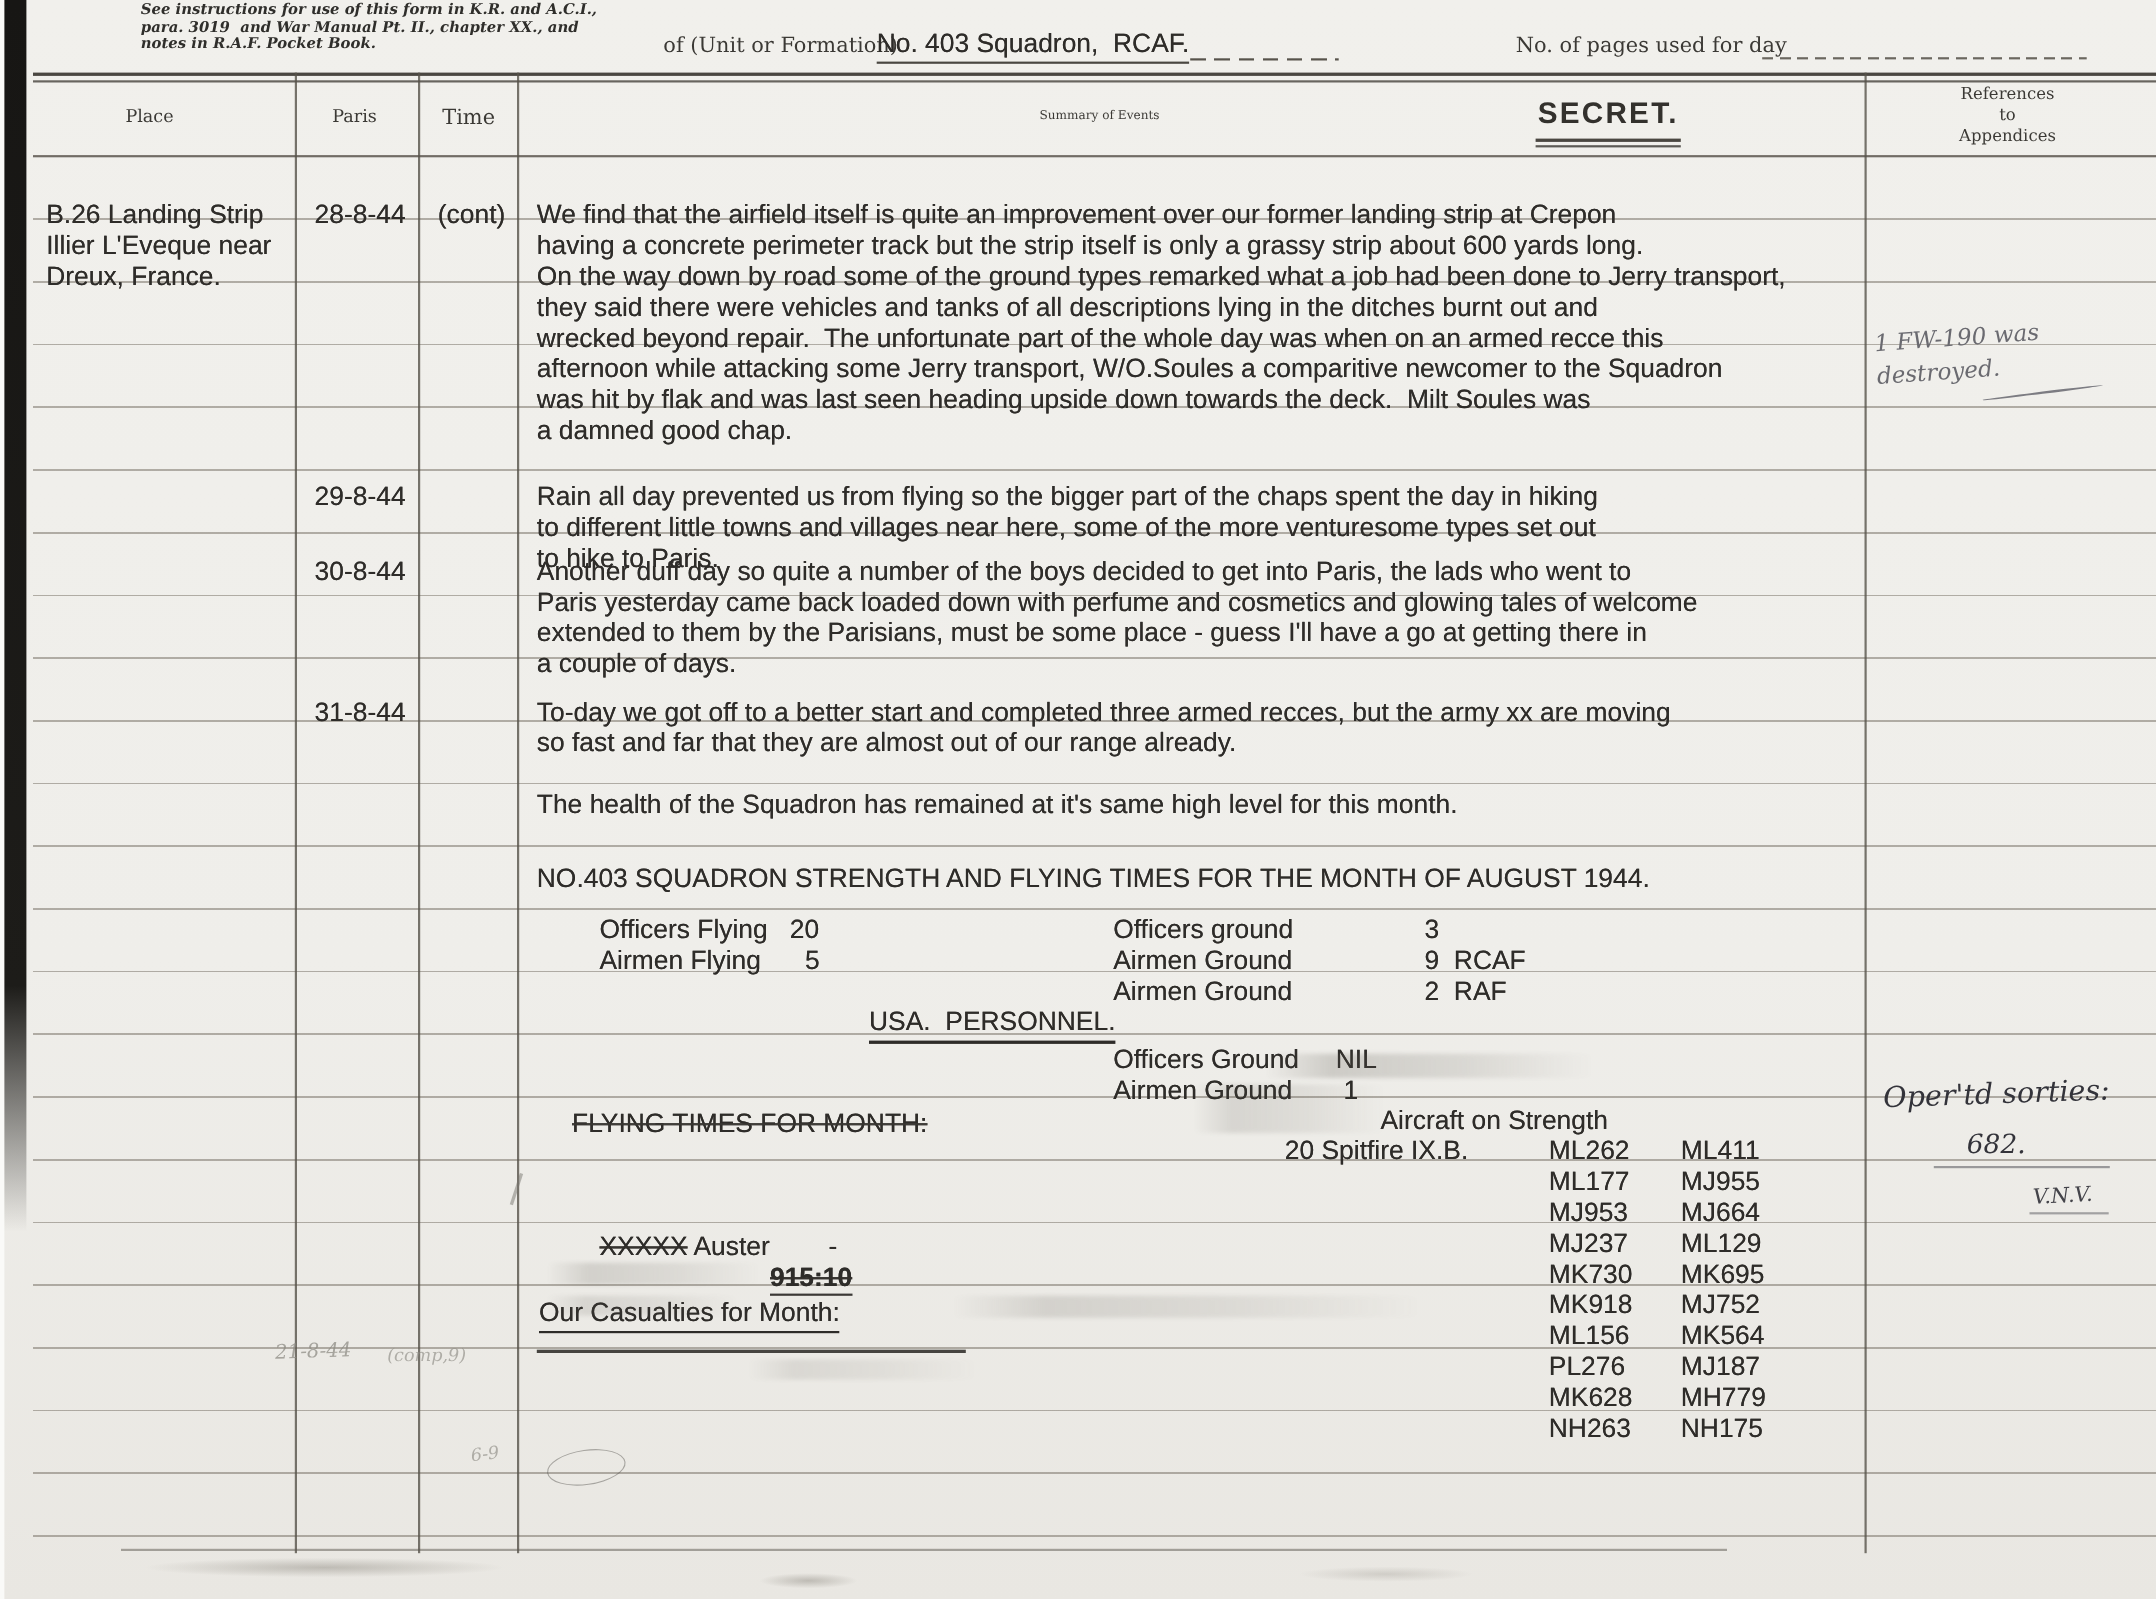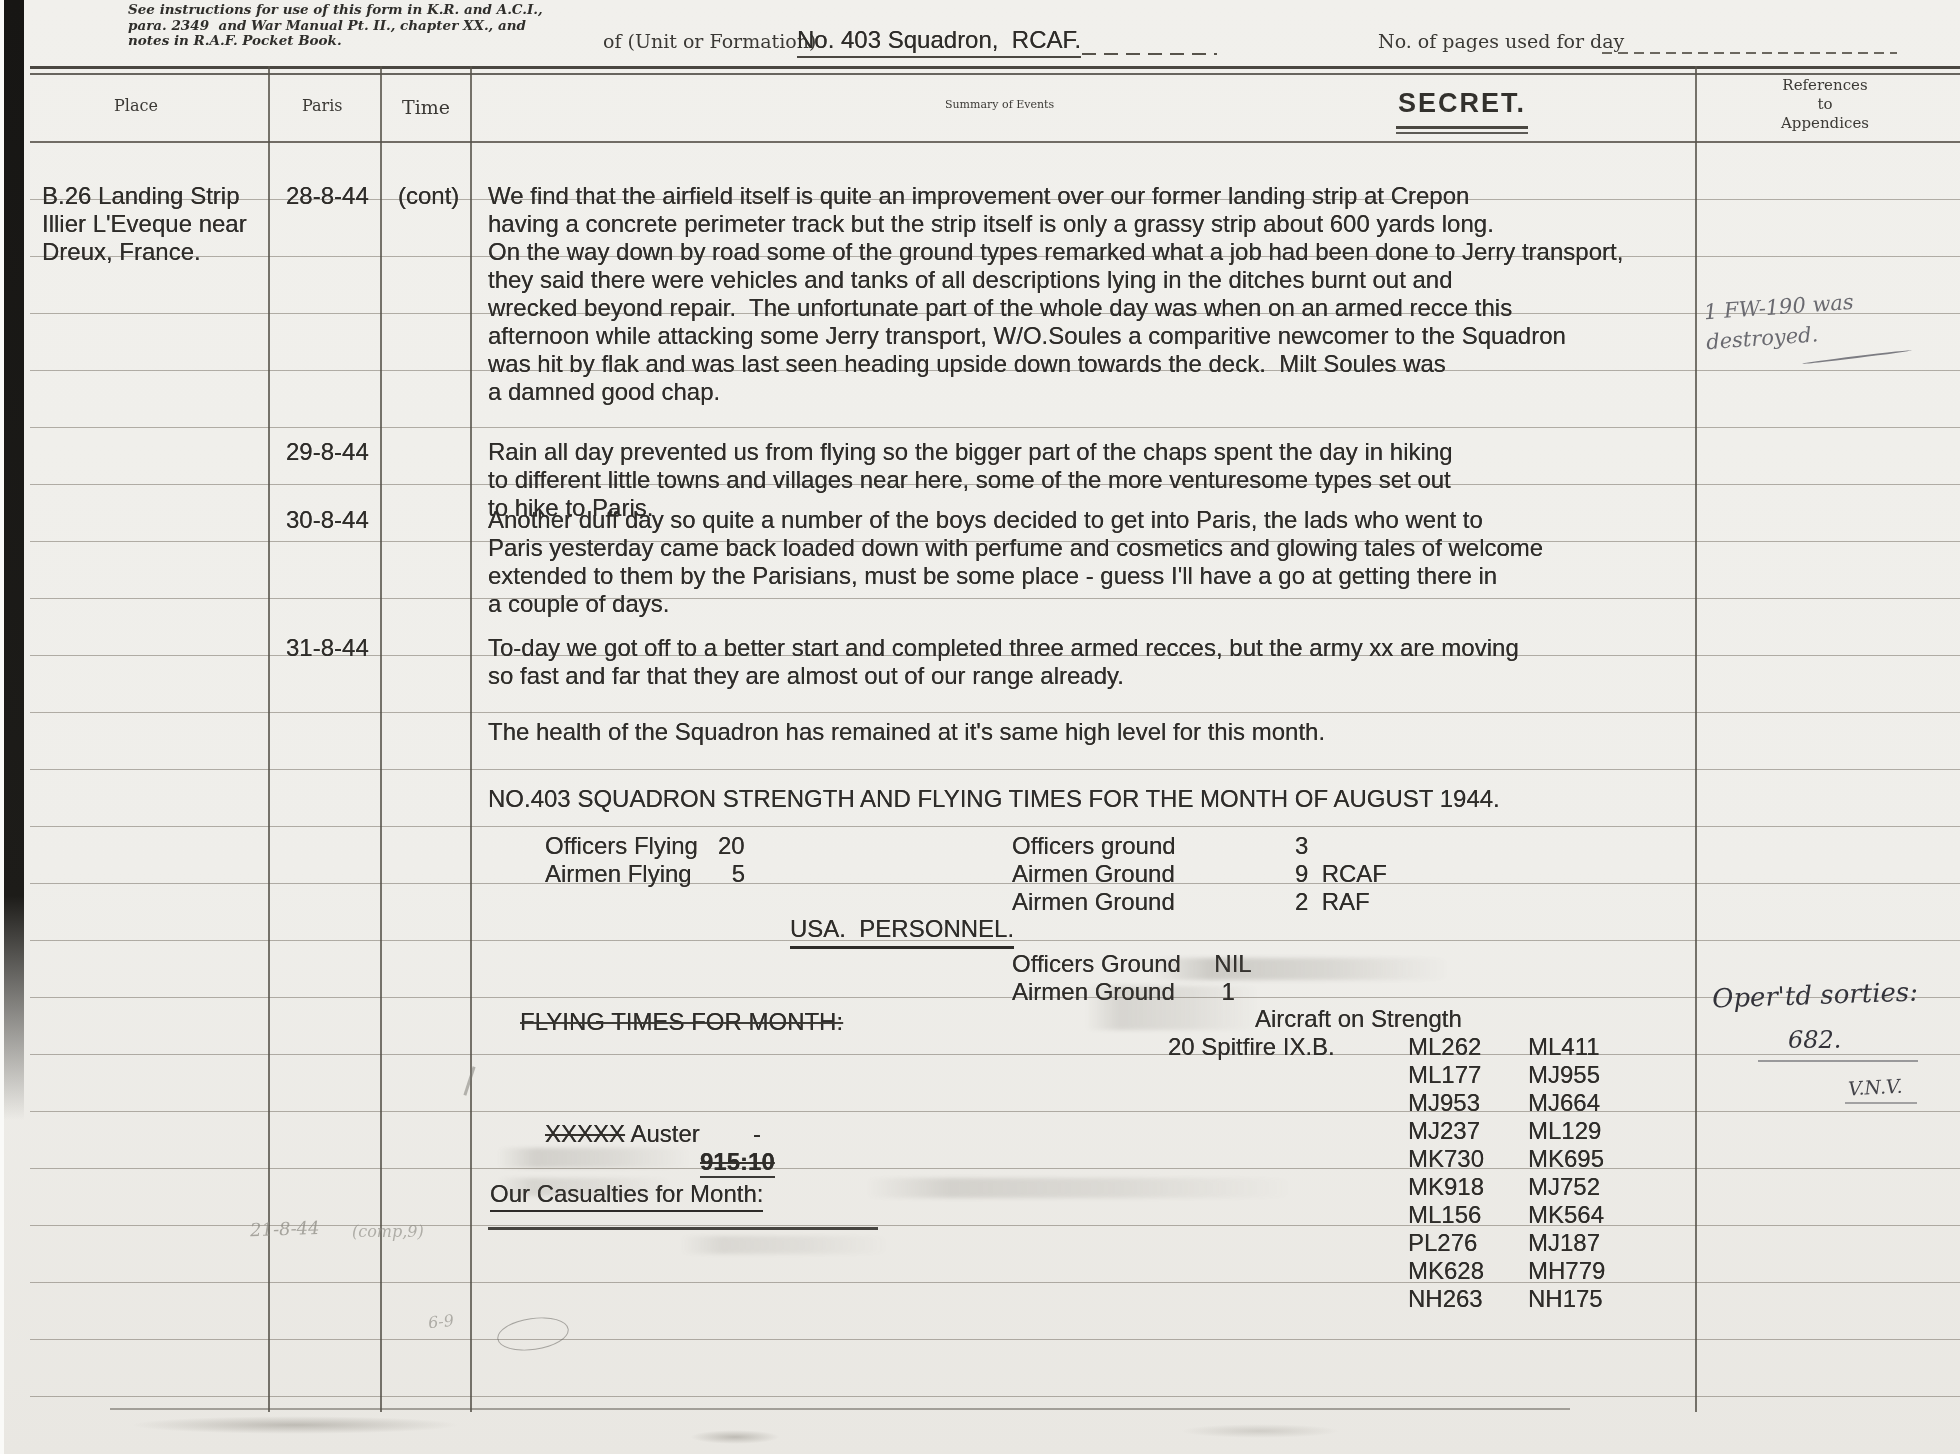--- a/index.html
+++ b/index.html
@@ -109,21 +109,21 @@
 <body>
 
 <div class="page">
 
   <div class="abs scanbar2"></div>
   <div class="abs scanbar"></div>
 
   <div class="abs ruled"></div>
 
   <div class="abs print" id="instructions">See instructions for use of this form in K.R. and A.C.I.,
-para. 2349  and War Manual Pt. II., chapter XX., and
+para. 3019  and War Manual Pt. II., chapter XX., and
 notes in R.A.F. Pocket Book.</div>
   <div class="abs print" id="unit-label">of (Unit or Formation)</div>
   <div class="abs mono" id="unit-value">No. 403 Squadron,  RCAF.</div>
   <div class="abs dashline" id="unit-underline-ext"></div>
   <div class="abs print" id="pages-label">No. of pages used for day</div>
   <div class="abs" id="pages-dotline"></div>
 
   <div class="abs hline" id="rule-top1"></div>
   <div class="abs" id="rule-top2"></div>
   <div class="abs" id="rule-header-bottom"></div>

